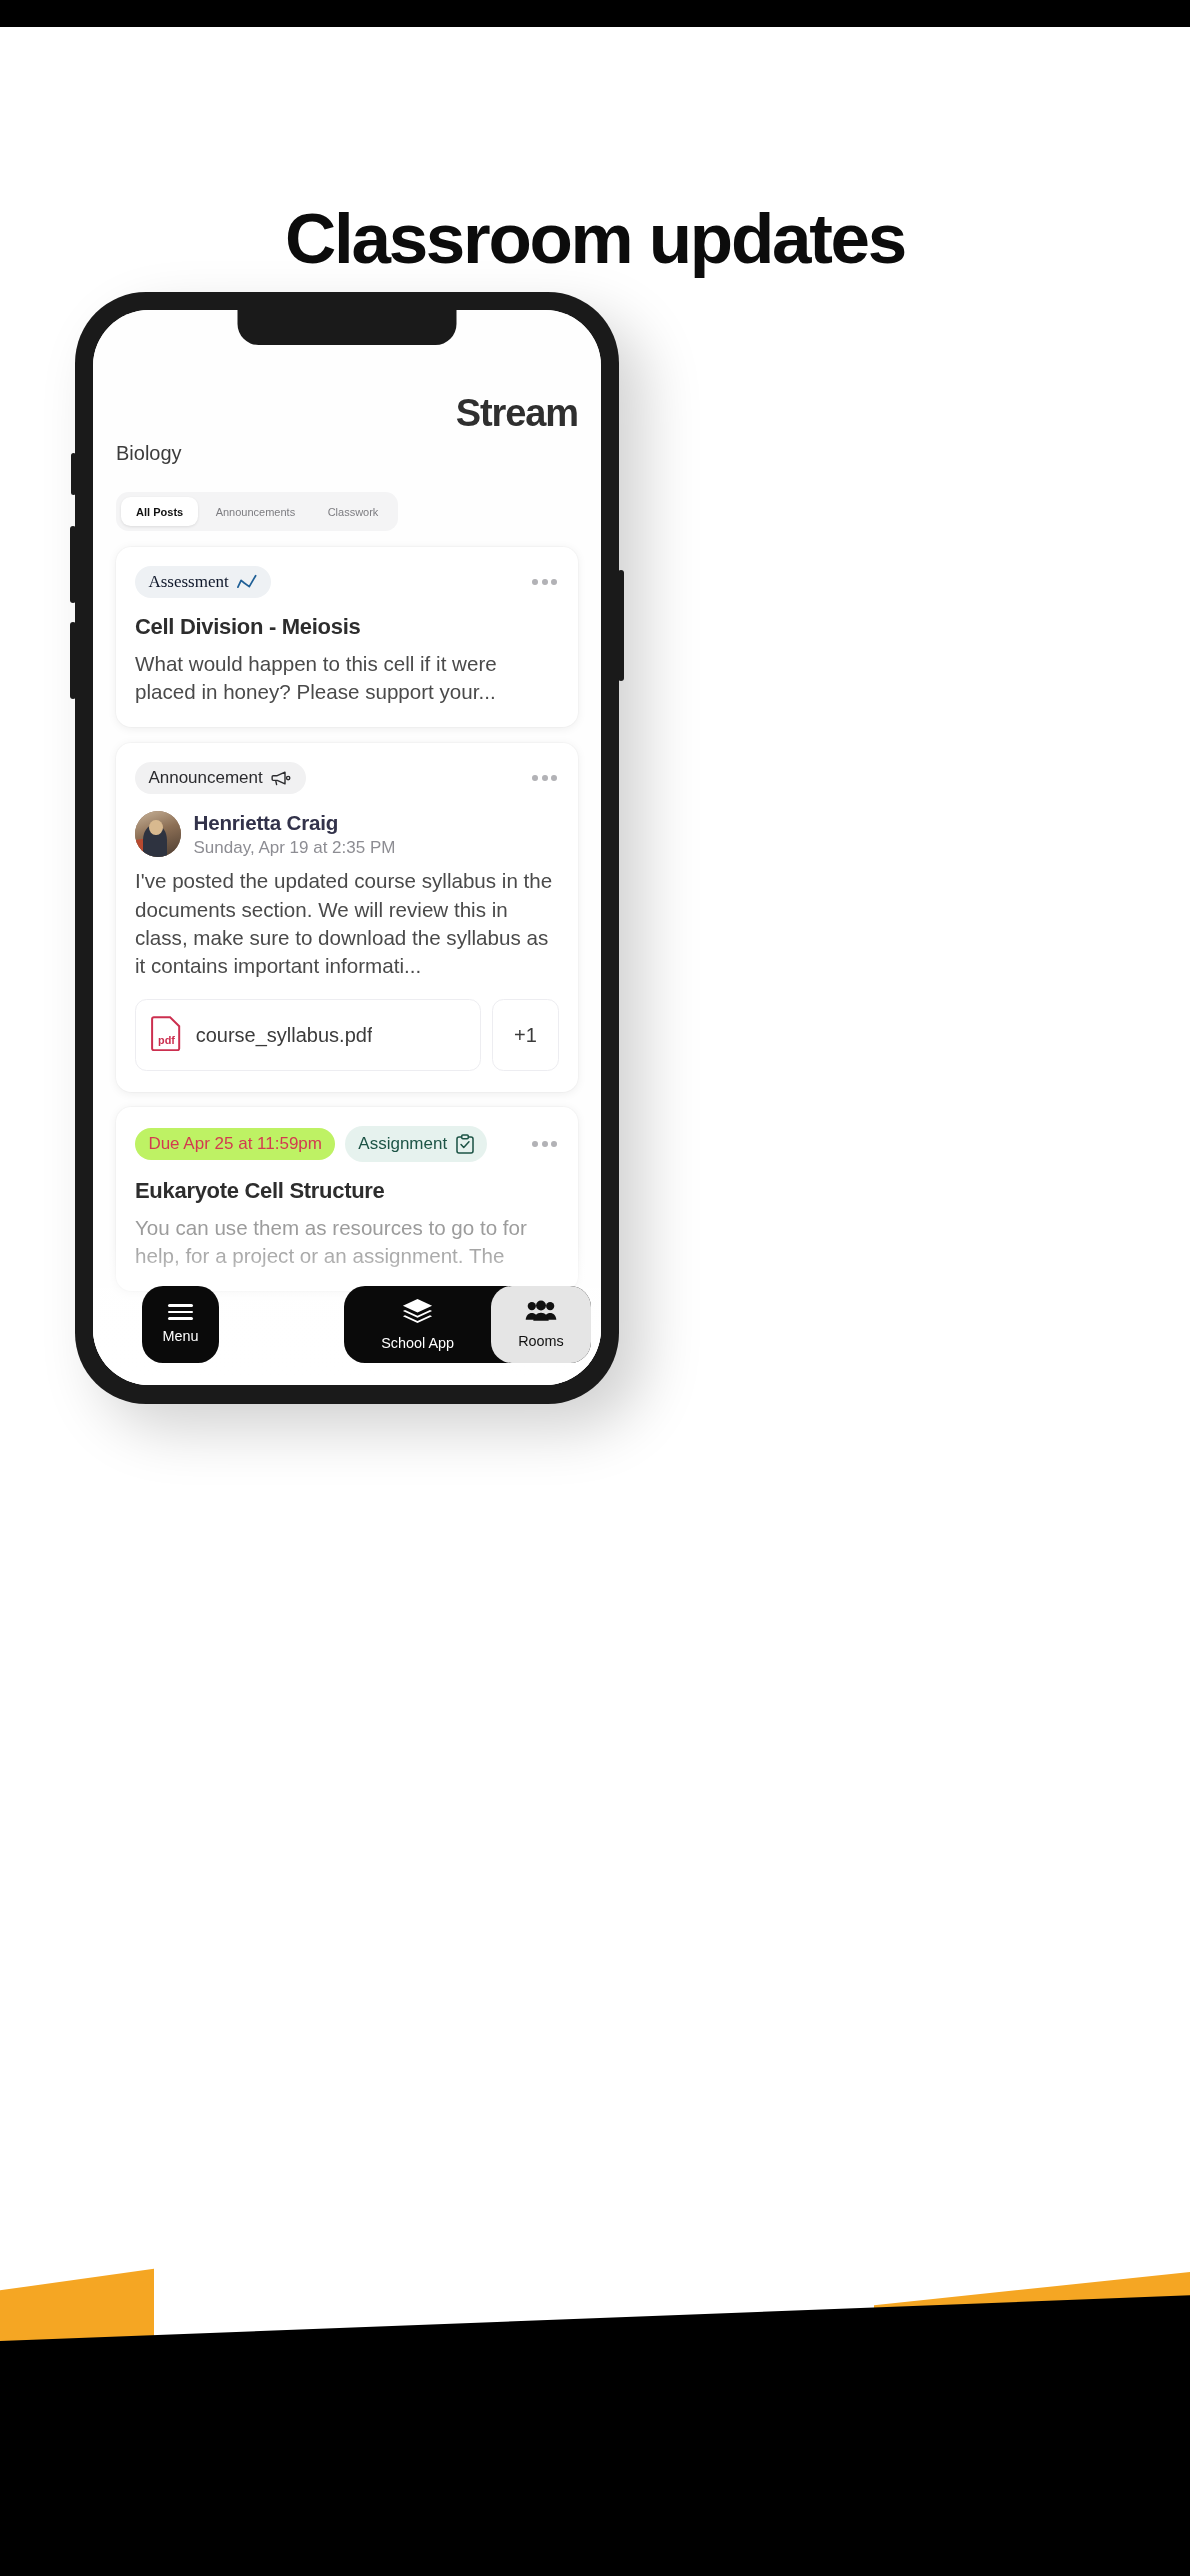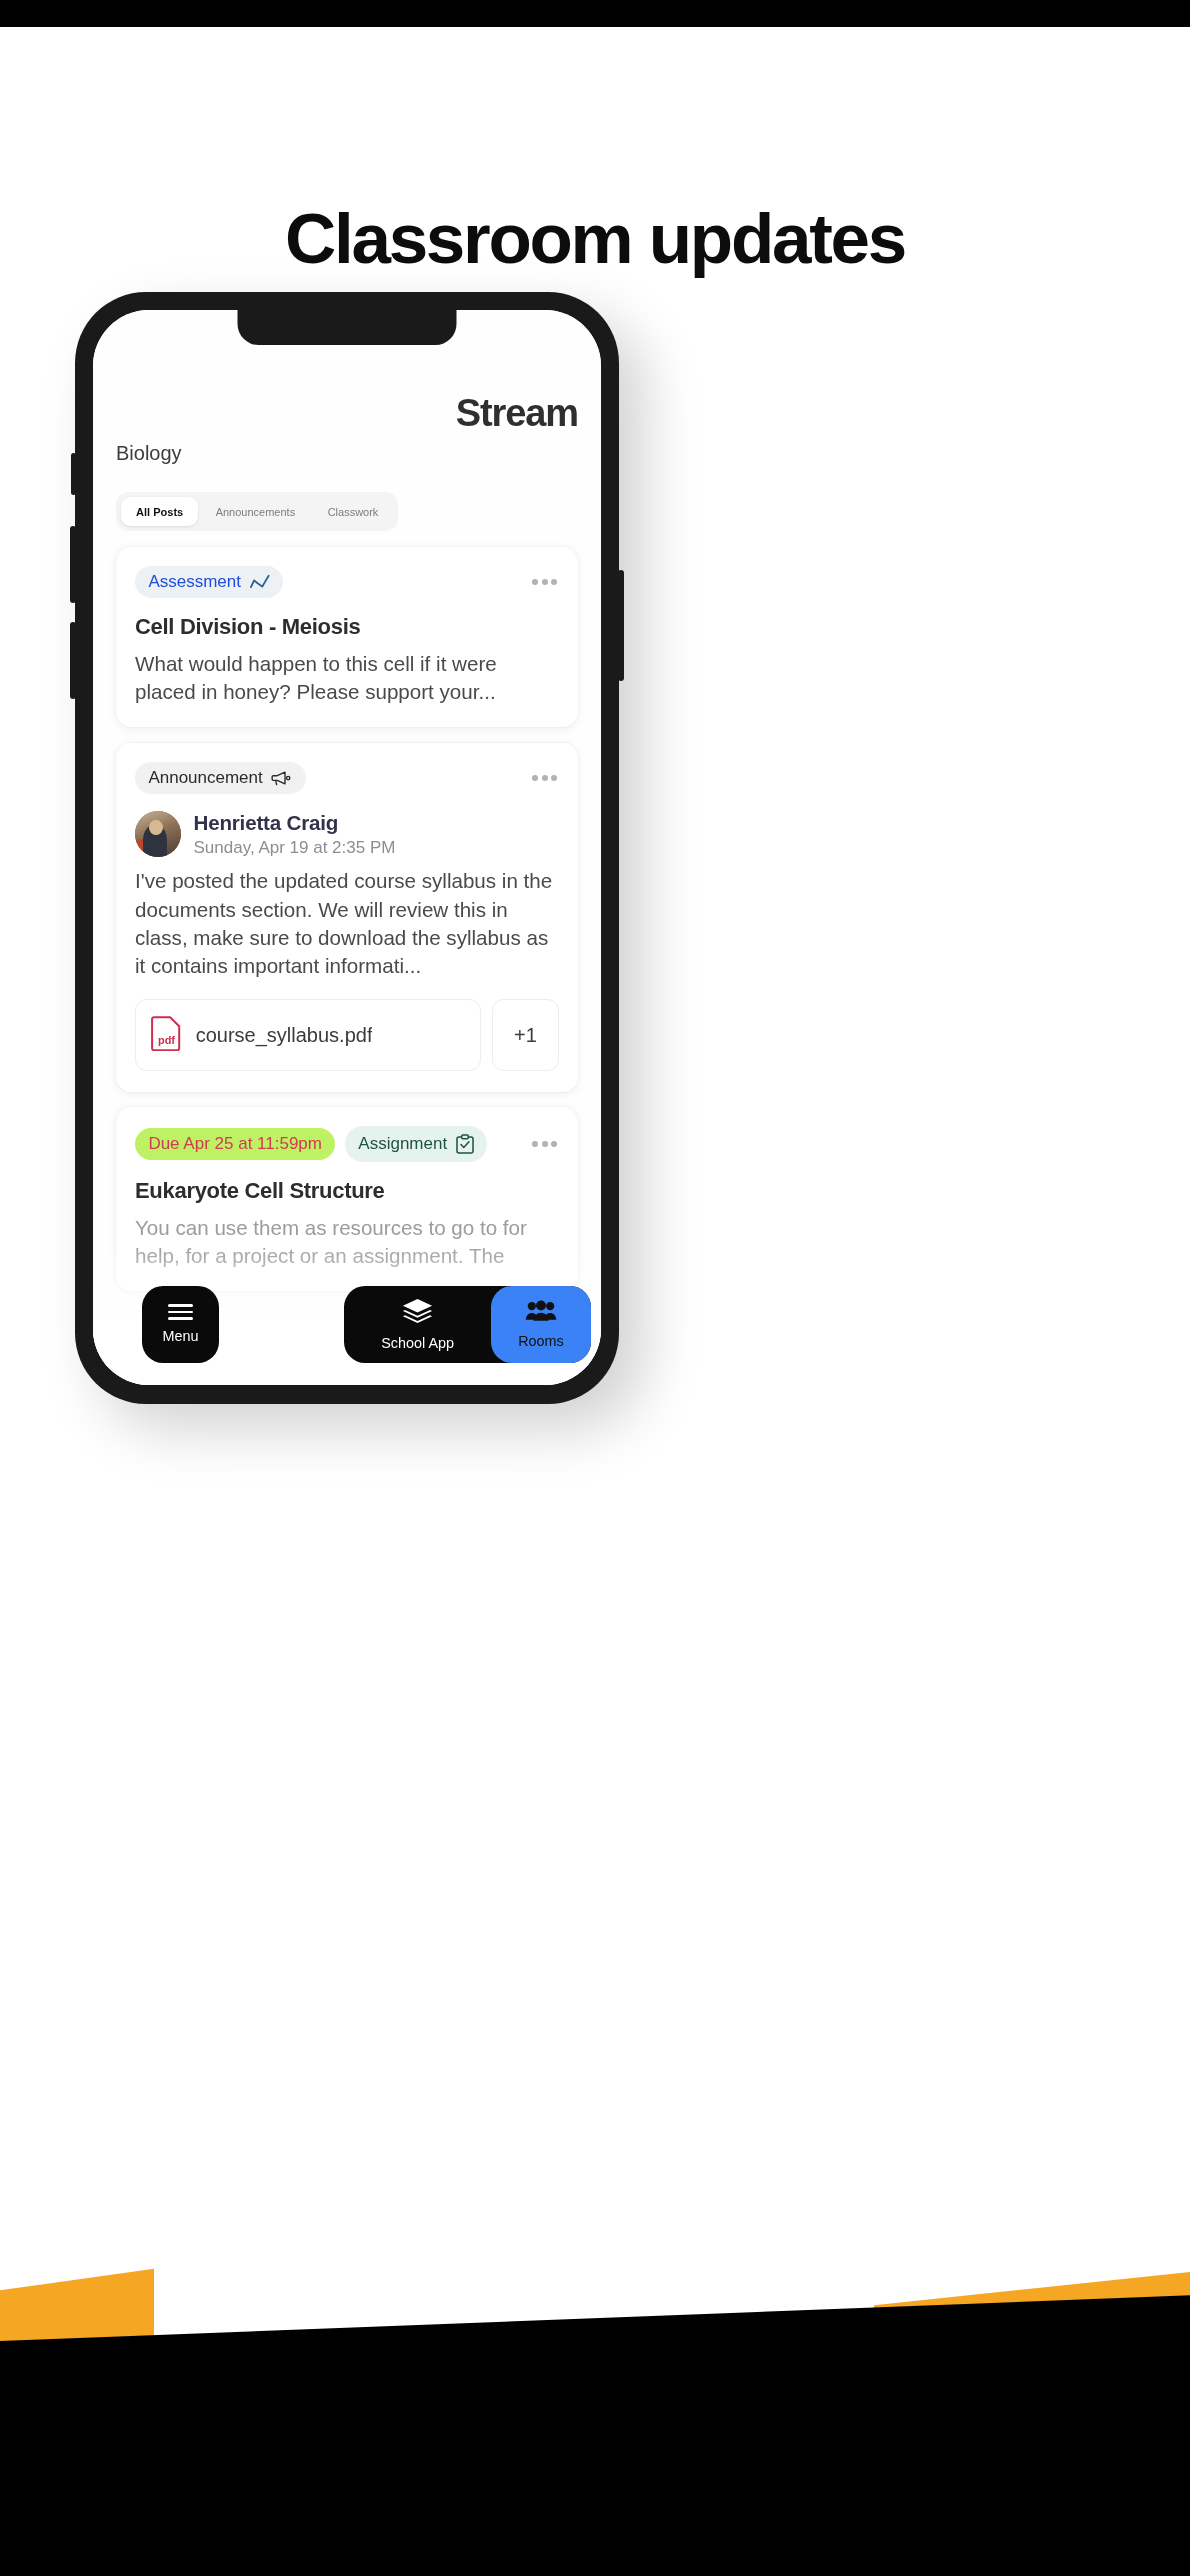--- a/index.html
+++ b/index.html
@@ -197,21 +197,21 @@
   .chip {
     display: inline-flex;
     align-items: center;
     gap: 8.6px;
     border-radius: 957px;
     padding: 7.7px 13.4px;
     font-size: 17px;
     line-height: 1;
     white-space: nowrap;
   }
-  .chip-assessment { background: #eef1f4; color: #1d4ed8; }
+  .chip-assessment { background: #eef1f4; color: #0f172a; font-family: Liberation Serif, serif; }
   .chip-announcement { background: #f1f1f2; color: #2b2b2e; }
   .chip-assignment { background: #e6f2ee; color: #1d5446; }
   .chip-due { background: #bef264; color: #d33a50; }
 
   .chip svg { display: block; }
 
   .dots {
     margin-left: auto;
     display: flex;
     gap: 3.8px;
@@ -360,21 +360,21 @@
     flex-direction: column;
     align-items: center;
     justify-content: center;
     gap: 6.7px;
     padding: 0 23px;
     min-width: 100px;
     border-radius: 21px;
     margin-left: 14px;
   }
   .nav-item .label { font-size: 14.4px; color: #ffffff; }
-  .nav-item.active { background: #3b82f6; }
+  .nav-item.active { background: #e5e5e5; }
   .nav-item.active .label { color: #111111; }
 </style>
 </head>
 <body>
 
 <div class="page">
 
   <div class="poster">
 
     <div class="accent-yellow-left"></div>

